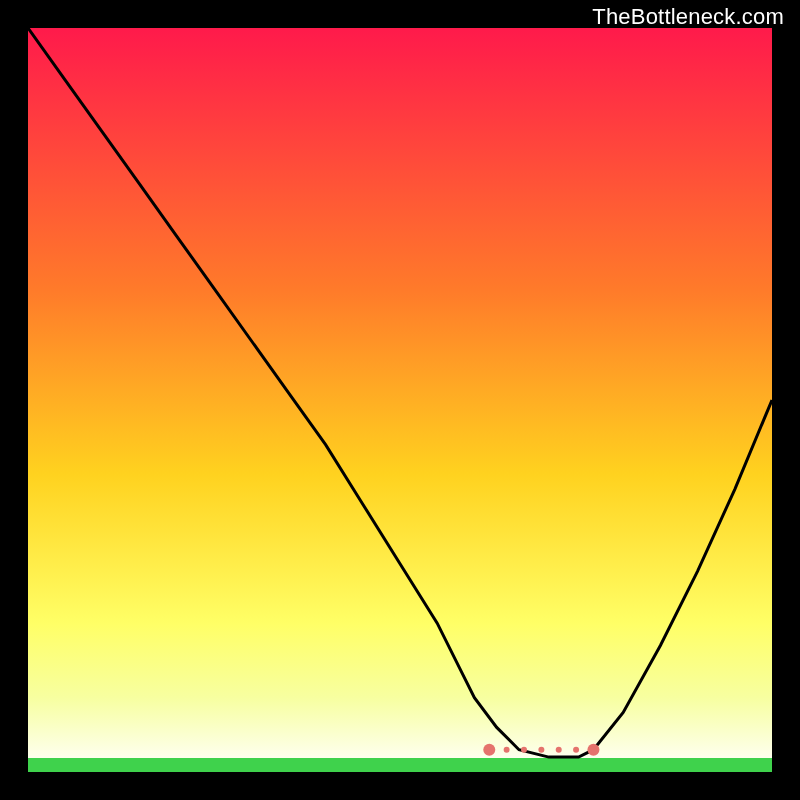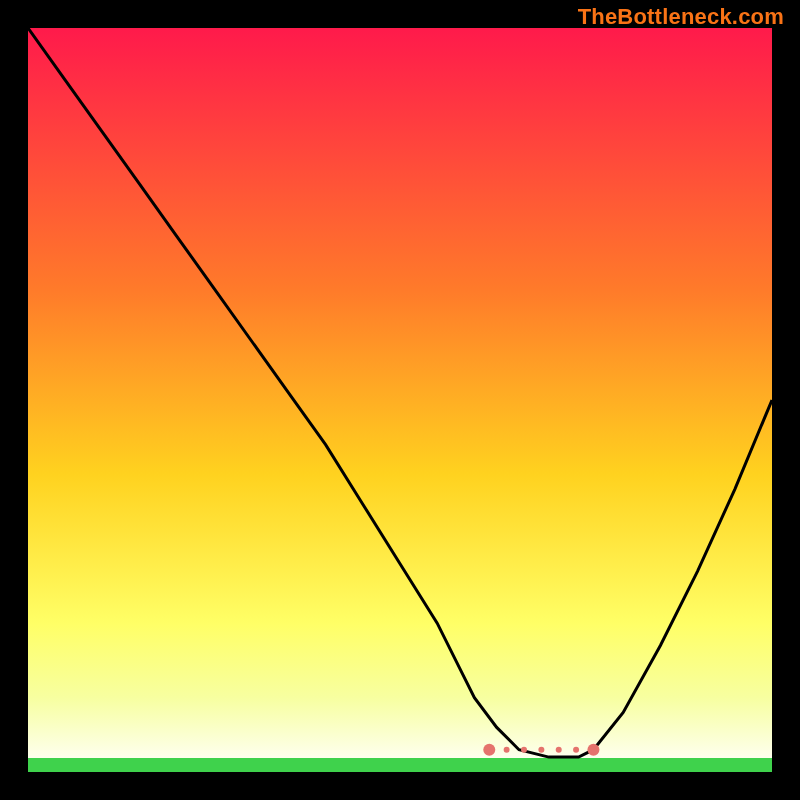--- a/index.html
+++ b/index.html
@@ -1,17 +1,17 @@
 <!DOCTYPE html>
 <html><head>
 <meta charset="utf-8">
 <style>
   html,body{margin:0;padding:0;width:800px;height:800px;background:#000;overflow:hidden;font-family:Arial,Helvetica,sans-serif}
   .wrap{position:relative;width:800px;height:800px}
-  .watermark{position:absolute;top:4px;right:16px;color:#f97316;font-size:22px;font-weight:700;letter-spacing:.2px;user-select:none}
+  .watermark{position:absolute;top:4px;right:16px;color:#ffffff;font-size:22px;font-weight:400;letter-spacing:.2px;user-select:none}
   .plot{position:absolute;left:28px;top:28px;width:744px;height:744px;overflow:hidden}
   svg{position:absolute;inset:0}
 </style>
 </head>
 <body>
 
 <div class="wrap">
   <div class="watermark">TheBottleneck.com</div>
 
   <div class="plot">

